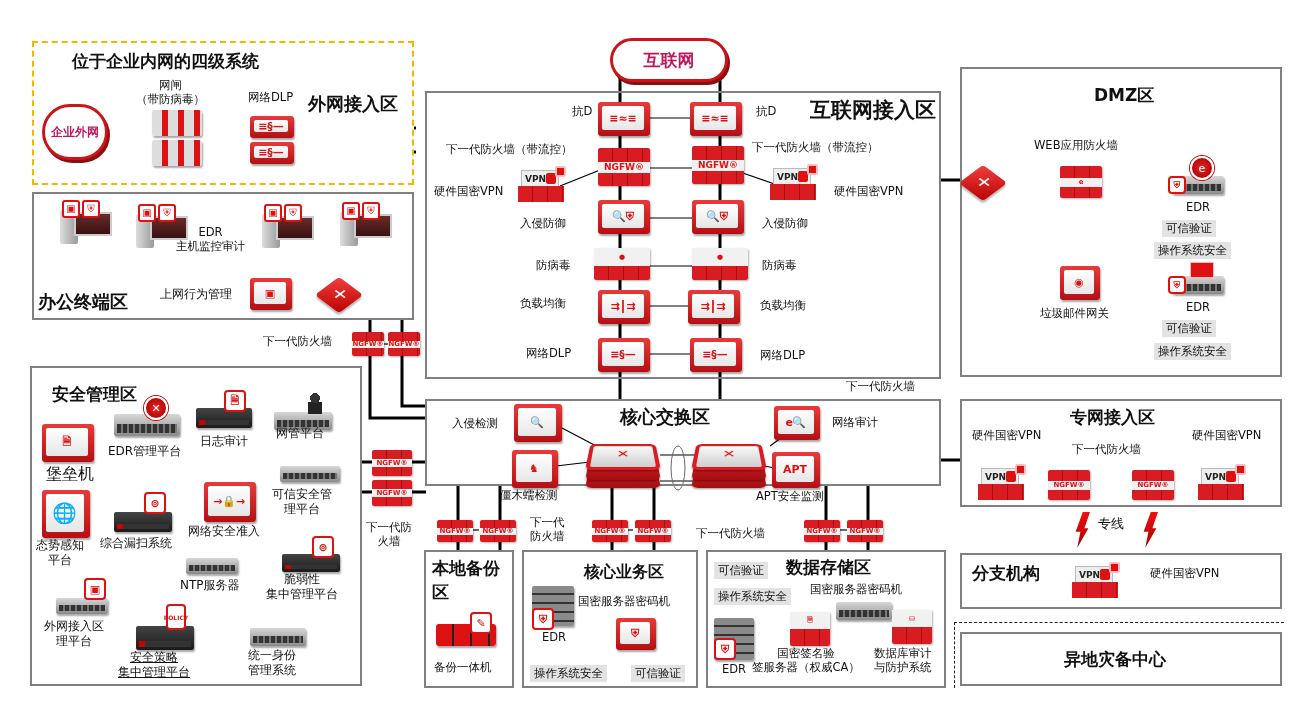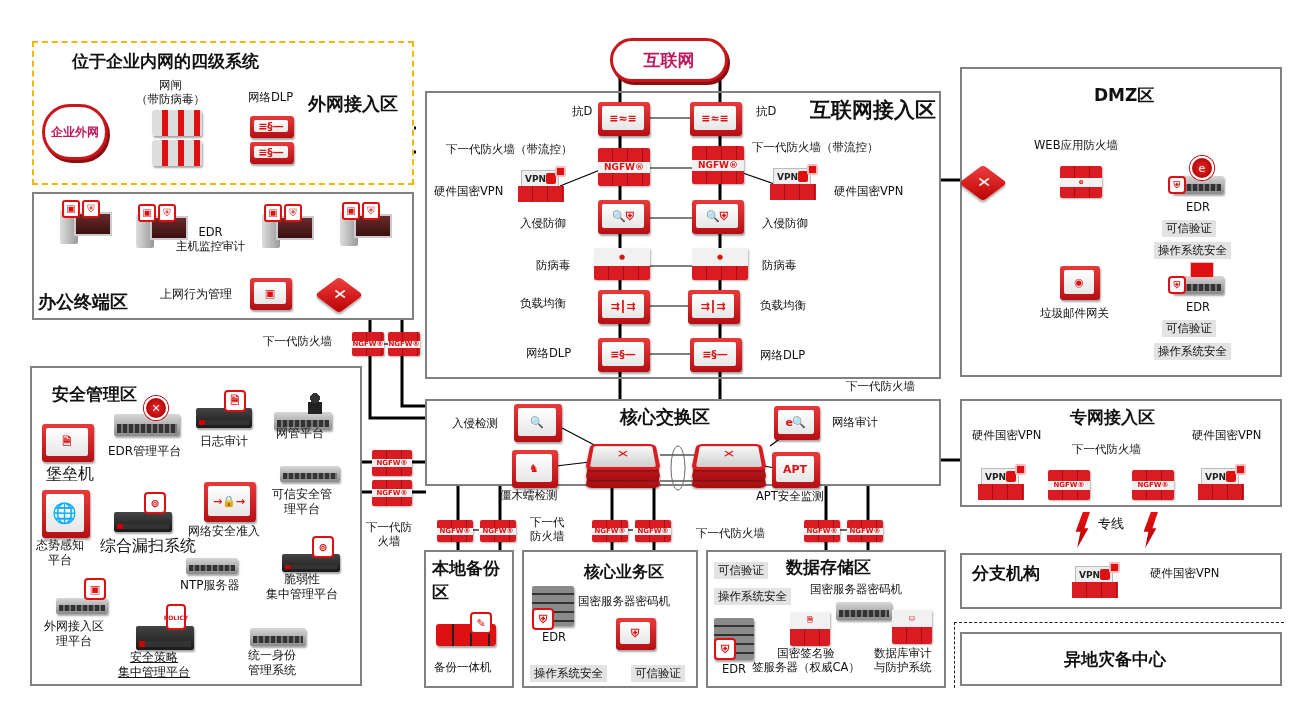--- a/index.html
+++ b/index.html
@@ -213,21 +213,21 @@
 <div class="lbl" style="left:276px;top:426px;font-size:12px;">网管平台</div>
 
 <div class="box dev" style="left:42px;top:490px;width:48px;height:48px;">
     <div class="face" style="font-size:20px;">🌐</div>
   </div>
 <div class="lbl c" style="left:36px;top:538px;font-size:12px;white-space:pre;">态势感知
 平台</div>
 
 <div class="srv dark dev" style="left:114px;top:512px;width:58px;height:20px;"></div>
 <div class="badge" style="left:144px;top:492px;">⊚</div>
-<div class="lbl" style="left:100px;top:536px;font-size:16px;">综合漏扫系统</div>
+<div class="lbl" style="left:100px;top:536px;font-size:12px;">综合漏扫系统</div>
 
 <div class="box dev" style="left:204px;top:482px;width:52px;height:40px;">
     <div class="face">→🔒→</div>
   </div>
 <div class="lbl" style="left:188px;top:524px;font-size:12px;">网络安全准入</div>
 
 <div class="srv dev" style="left:280px;top:466px;width:60px;height:16px;"></div>
 <div class="lbl c" style="left:272px;top:487px;font-size:12px;white-space:pre;">可信安全管
 理平台</div>
 

